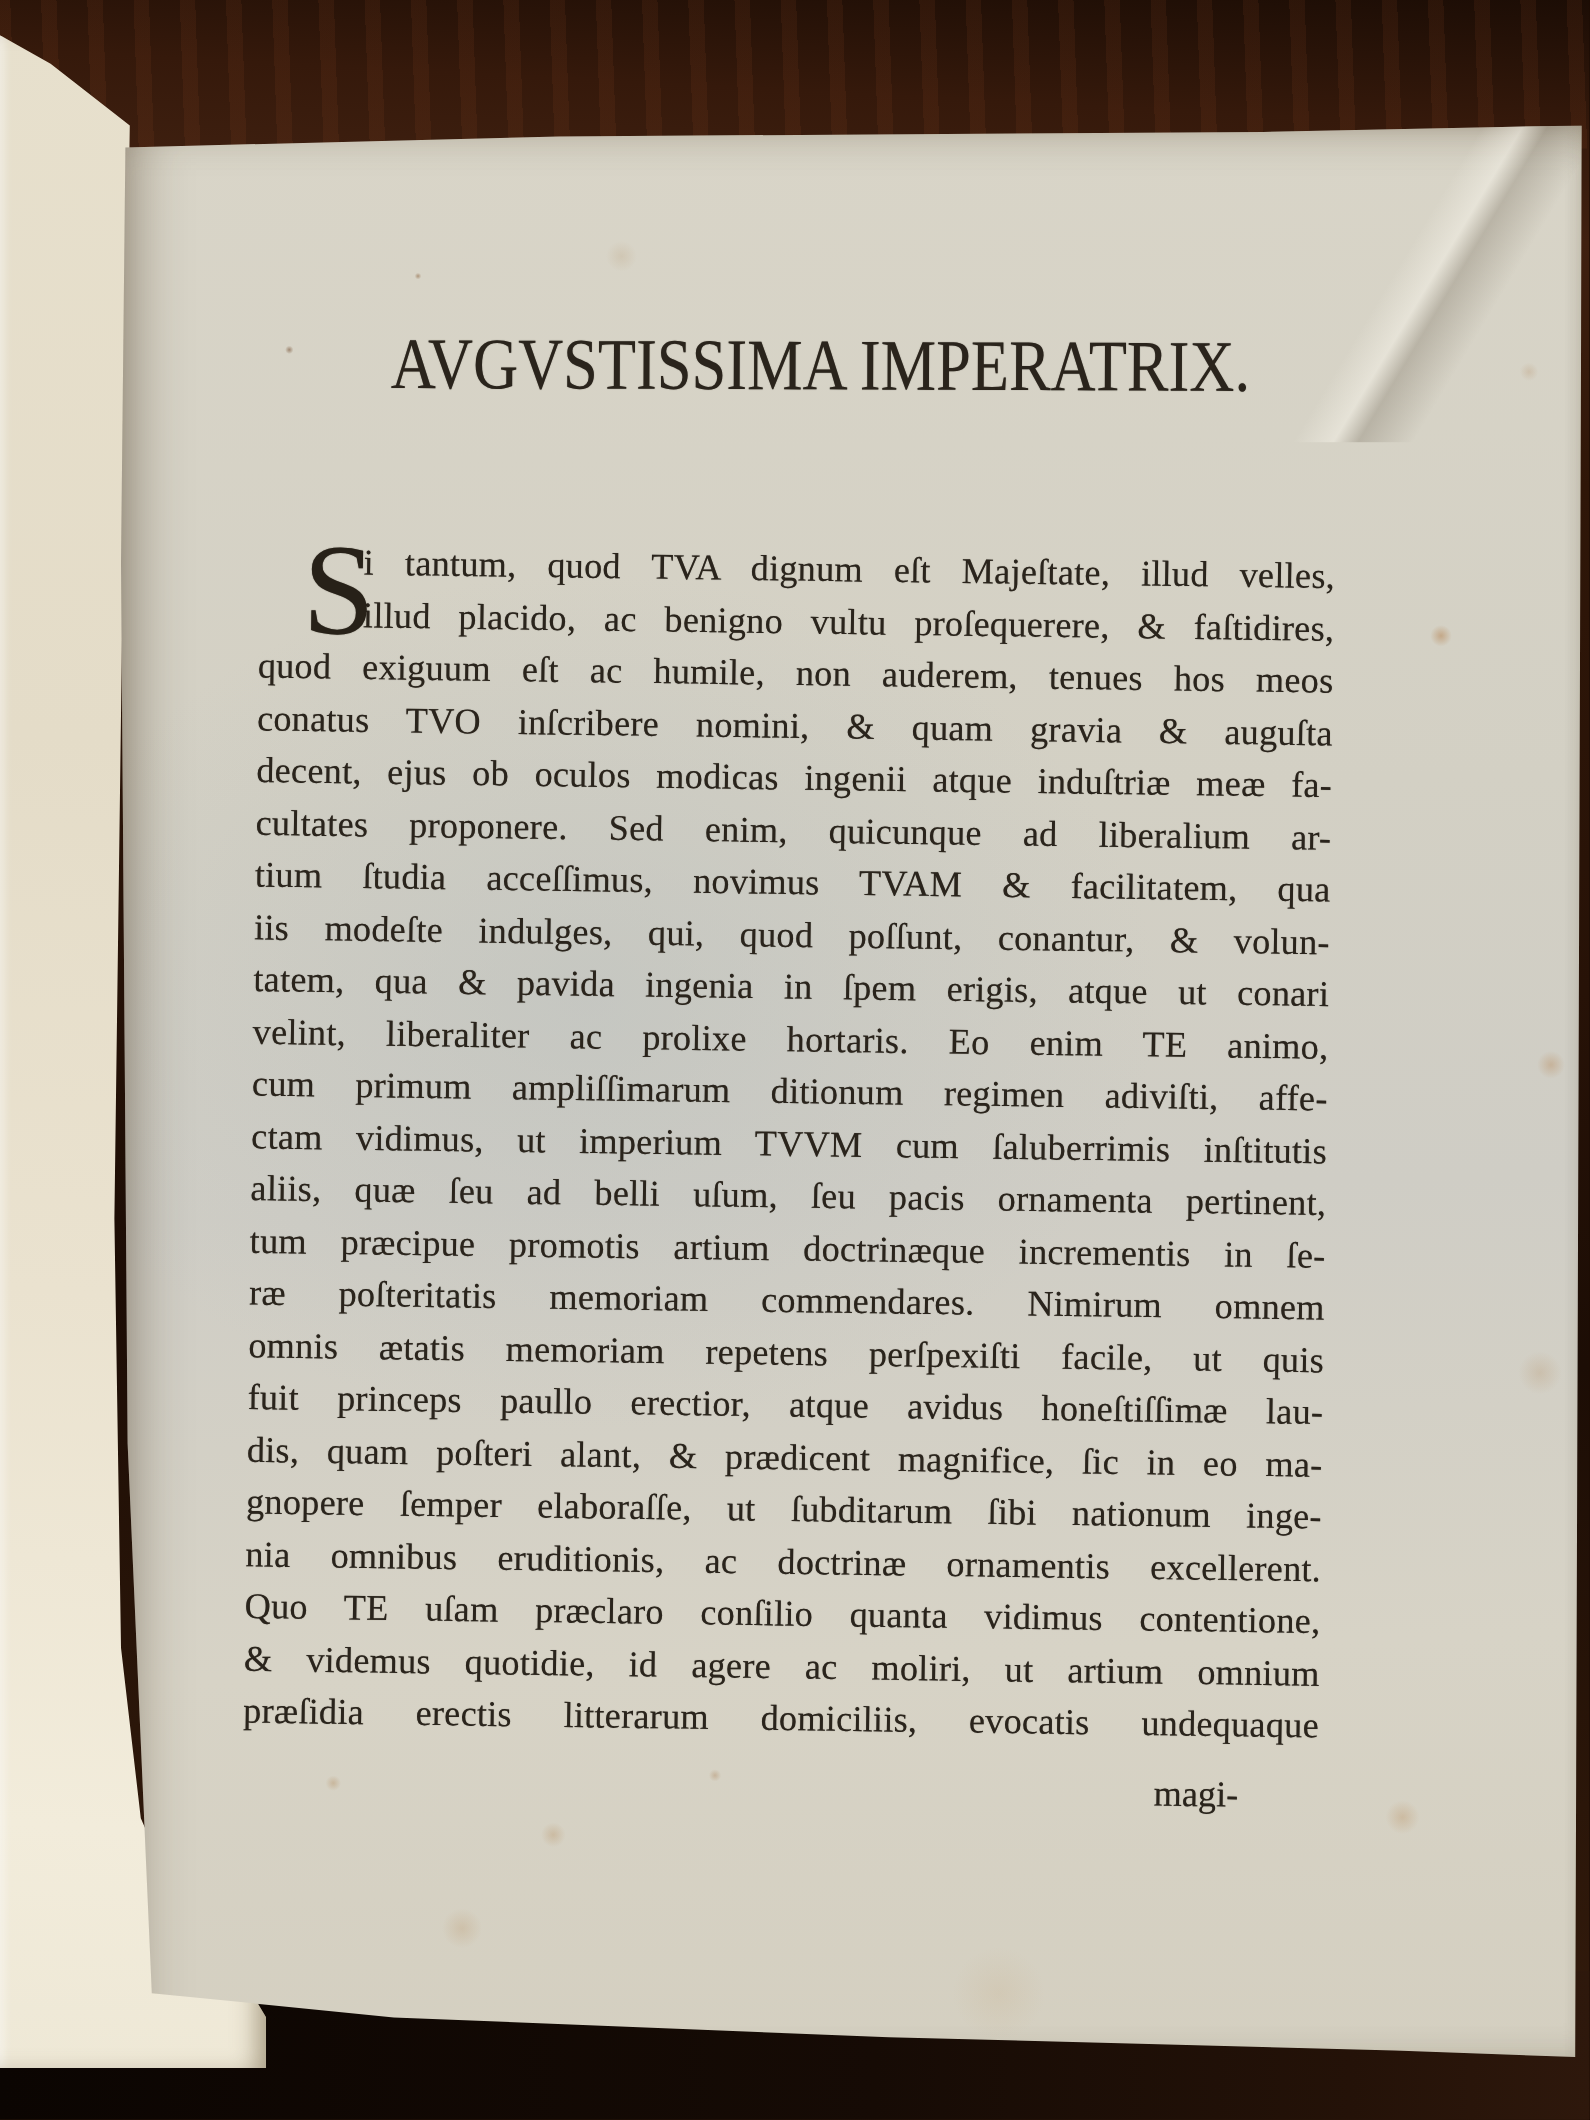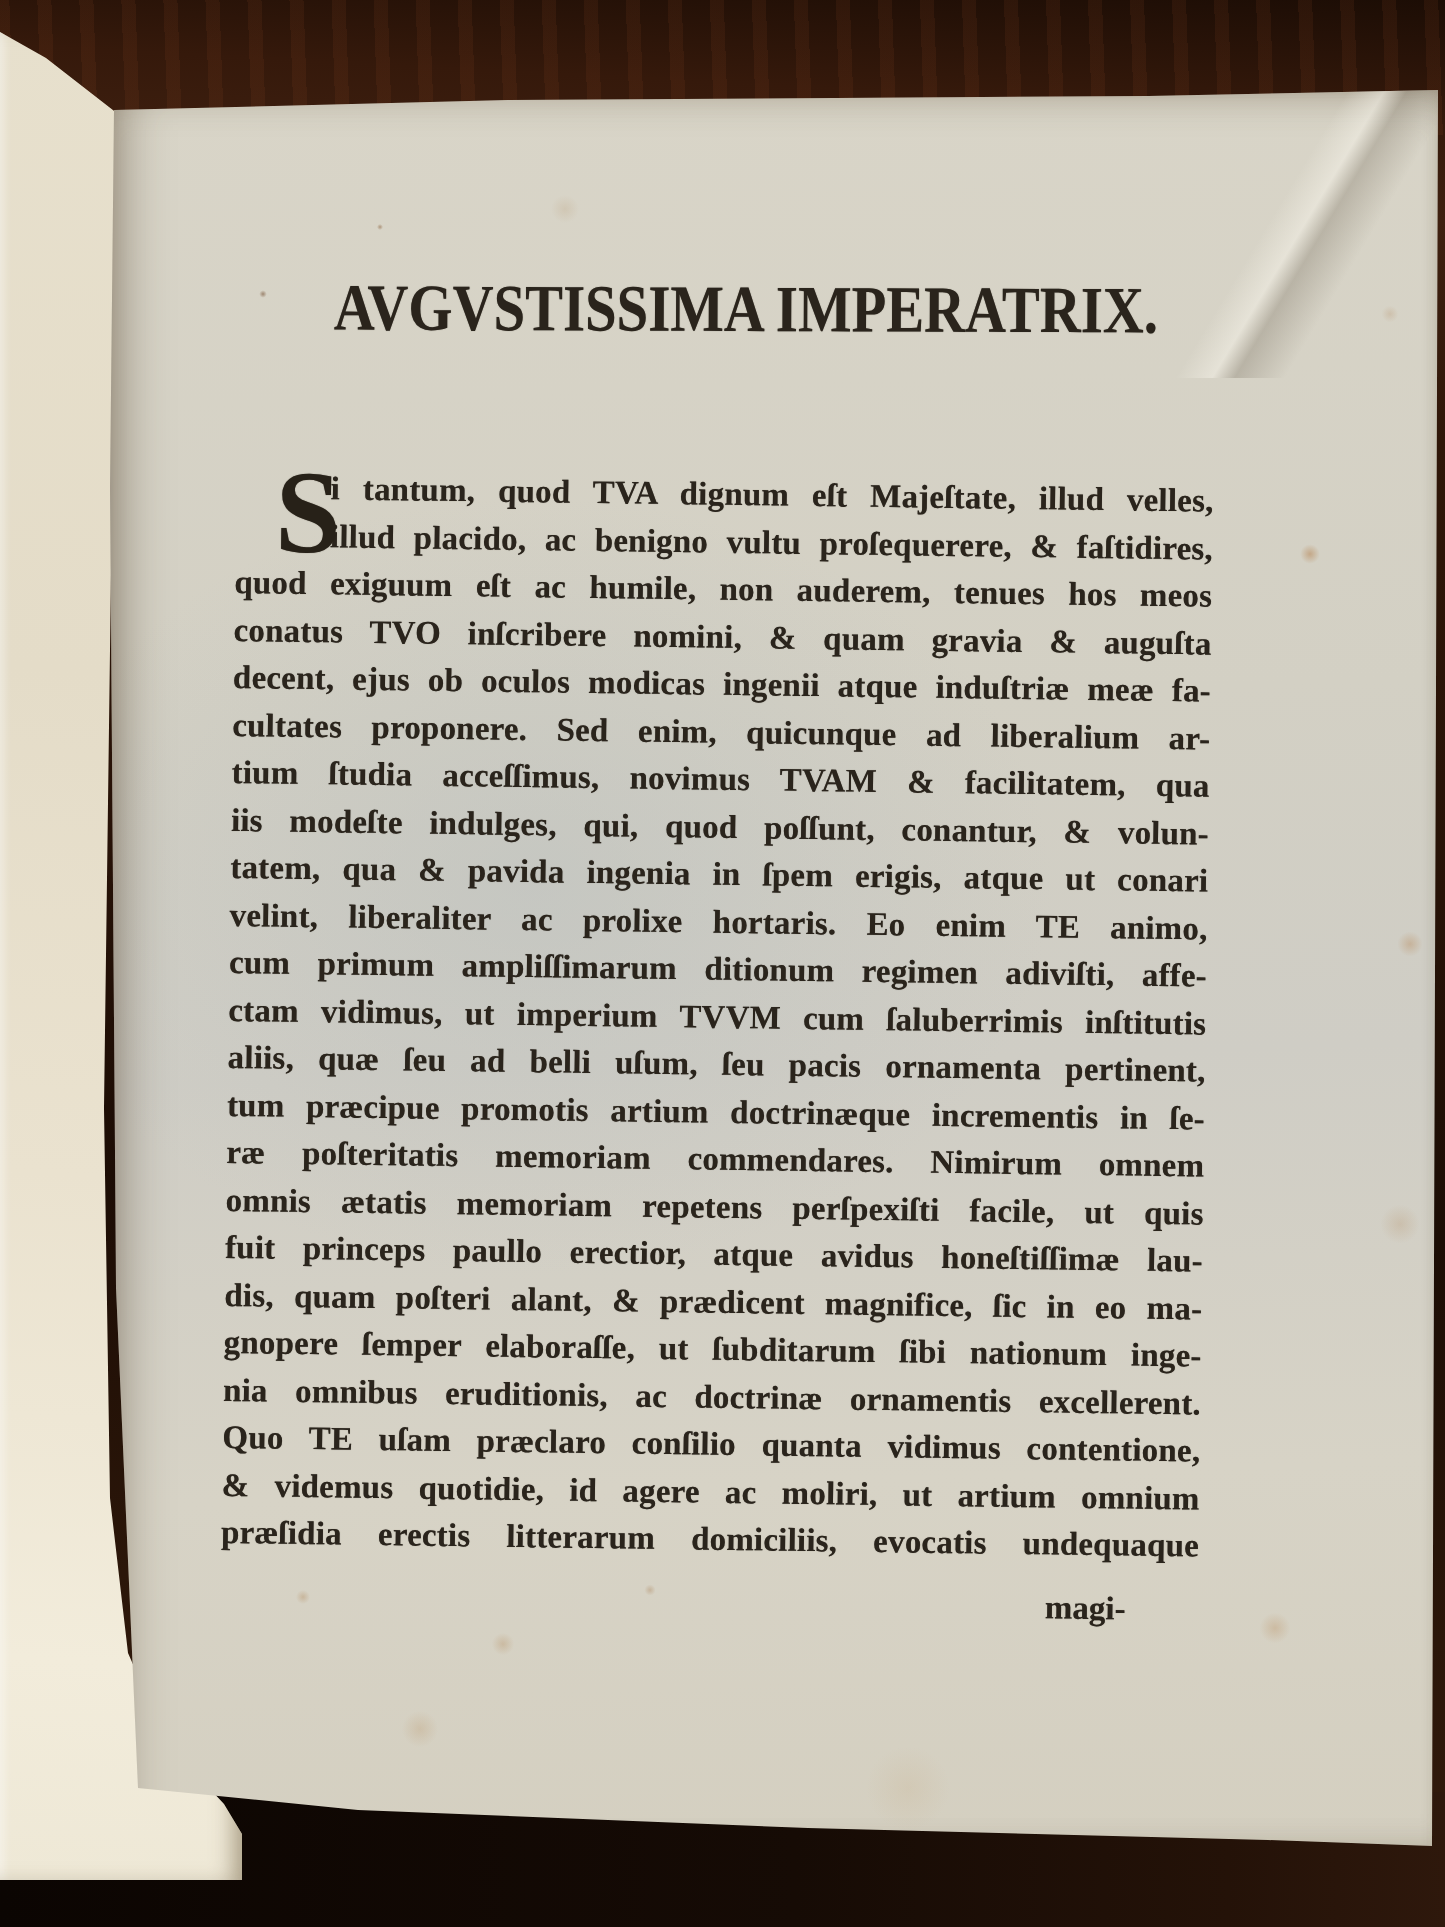--- a/index.html
+++ b/index.html
@@ -20,21 +20,21 @@
   .page-stack{position:absolute;left:0;top:28px;width:242px;height:1852px;
     background:linear-gradient(184deg,#e7e0cd 0%,#e4dcc8 35%,#eae2cf 62%,
                #f2ecdb 88%,#eee8d6 100%);
     box-shadow:inset -16px 0 22px -8px rgba(110,92,62,.55),
                inset 4px 2px 8px rgba(255,255,255,.45);
     clip-path:polygon(0 4px,46px 30px,118px 86px,112px 470px,104px 1080px,
                110px 1470px,128px 1625px,168px 1716px,224px 1776px,
                242px 1806px,242px 1852px,0 1852px);}
 
   
-  .page{position:absolute;left:108px;top:88px;width:1332px;height:1772px;
+  .page{position:absolute;left:108px;top:112px;width:1332px;height:1772px;
     background:
       radial-gradient(circle 14px at 1202px 466px,rgba(176,118,62,.45),rgba(176,118,62,0) 70%),
       radial-gradient(circle 5px  at 155px  206px,rgba(110,70,40,.55),rgba(110,70,40,0) 75%),
       radial-gradient(circle 4px  at 272px  139px,rgba(130,85,45,.5),rgba(130,85,45,0) 75%),
       radial-gradient(circle 20px at 457px  121px,rgba(170,130,80,.16),rgba(170,130,80,0) 70%),
       radial-gradient(circle 12px at 1282px 226px,rgba(170,120,70,.2),rgba(170,120,70,0) 70%),
       radial-gradient(circle 18px at 1302px 856px,rgba(178,122,66,.32),rgba(178,122,66,0) 70%),
       radial-gradient(circle 28px at 1292px 1136px,rgba(172,126,74,.2),rgba(172,126,74,0) 70%),
       radial-gradient(circle 10px at 195px 1509px,rgba(168,118,64,.3),rgba(168,118,64,0) 70%),
       radial-gradient(circle 16px at 395px 1556px,rgba(172,122,66,.26),rgba(172,122,66,0) 70%),
@@ -43,21 +43,21 @@
       radial-gradient(circle 26px at 312px 1641px,rgba(176,128,72,.2),rgba(176,128,72,0) 70%),
       radial-gradient(circle 60px at 800px 1700px,rgba(190,150,95,.12),rgba(190,150,95,0) 70%),
       radial-gradient(ellipse 720px 540px at 32% 45%,rgba(183,189,189,.45),rgba(183,189,189,0) 72%),
       linear-gradient(178deg,#d9d5c8 0%,#d3d0c4 35%,#cfcdc5 55%,#d7d3c6 78%,#d4cfc0 100%);
     box-shadow:inset 28px 0 50px -18px rgba(70,52,30,.5),
                inset -6px 0 18px -8px rgba(90,70,45,.25),
                inset 0 30px 40px -26px rgba(120,105,80,.35),
                inset 0 -26px 36px -24px rgba(95,80,55,.35);
     clip-path:polygon(6px 22px,400px 12px,1040px 8px,1330px 2px,1328px 600px,
                1324px 1758px,1160px 1752px,700px 1740px,250px 1722px,
-               30px 1700px,8px 1200px,2px 400px);font-weight:bold;}
+               30px 1700px,8px 1200px,2px 400px);}
 
   .crease{position:absolute;left:1050px;top:0;width:282px;height:290px;
     background:linear-gradient(121deg,rgba(0,0,0,0) 42%,rgba(245,242,232,.5) 50%,
                rgba(108,98,82,.28) 55%,rgba(0,0,0,0) 66%);}
 
   
   .title{position:absolute;left:128px;top:186px;width:990px;
     padding-left:16px;text-align:center;
     font-size:66px;line-height:1.05;color:#2a241c;white-space:nowrap;
     letter-spacing:0px;transform:rotate(.2deg) scaleX(.86);transform-origin:50% 50%;

